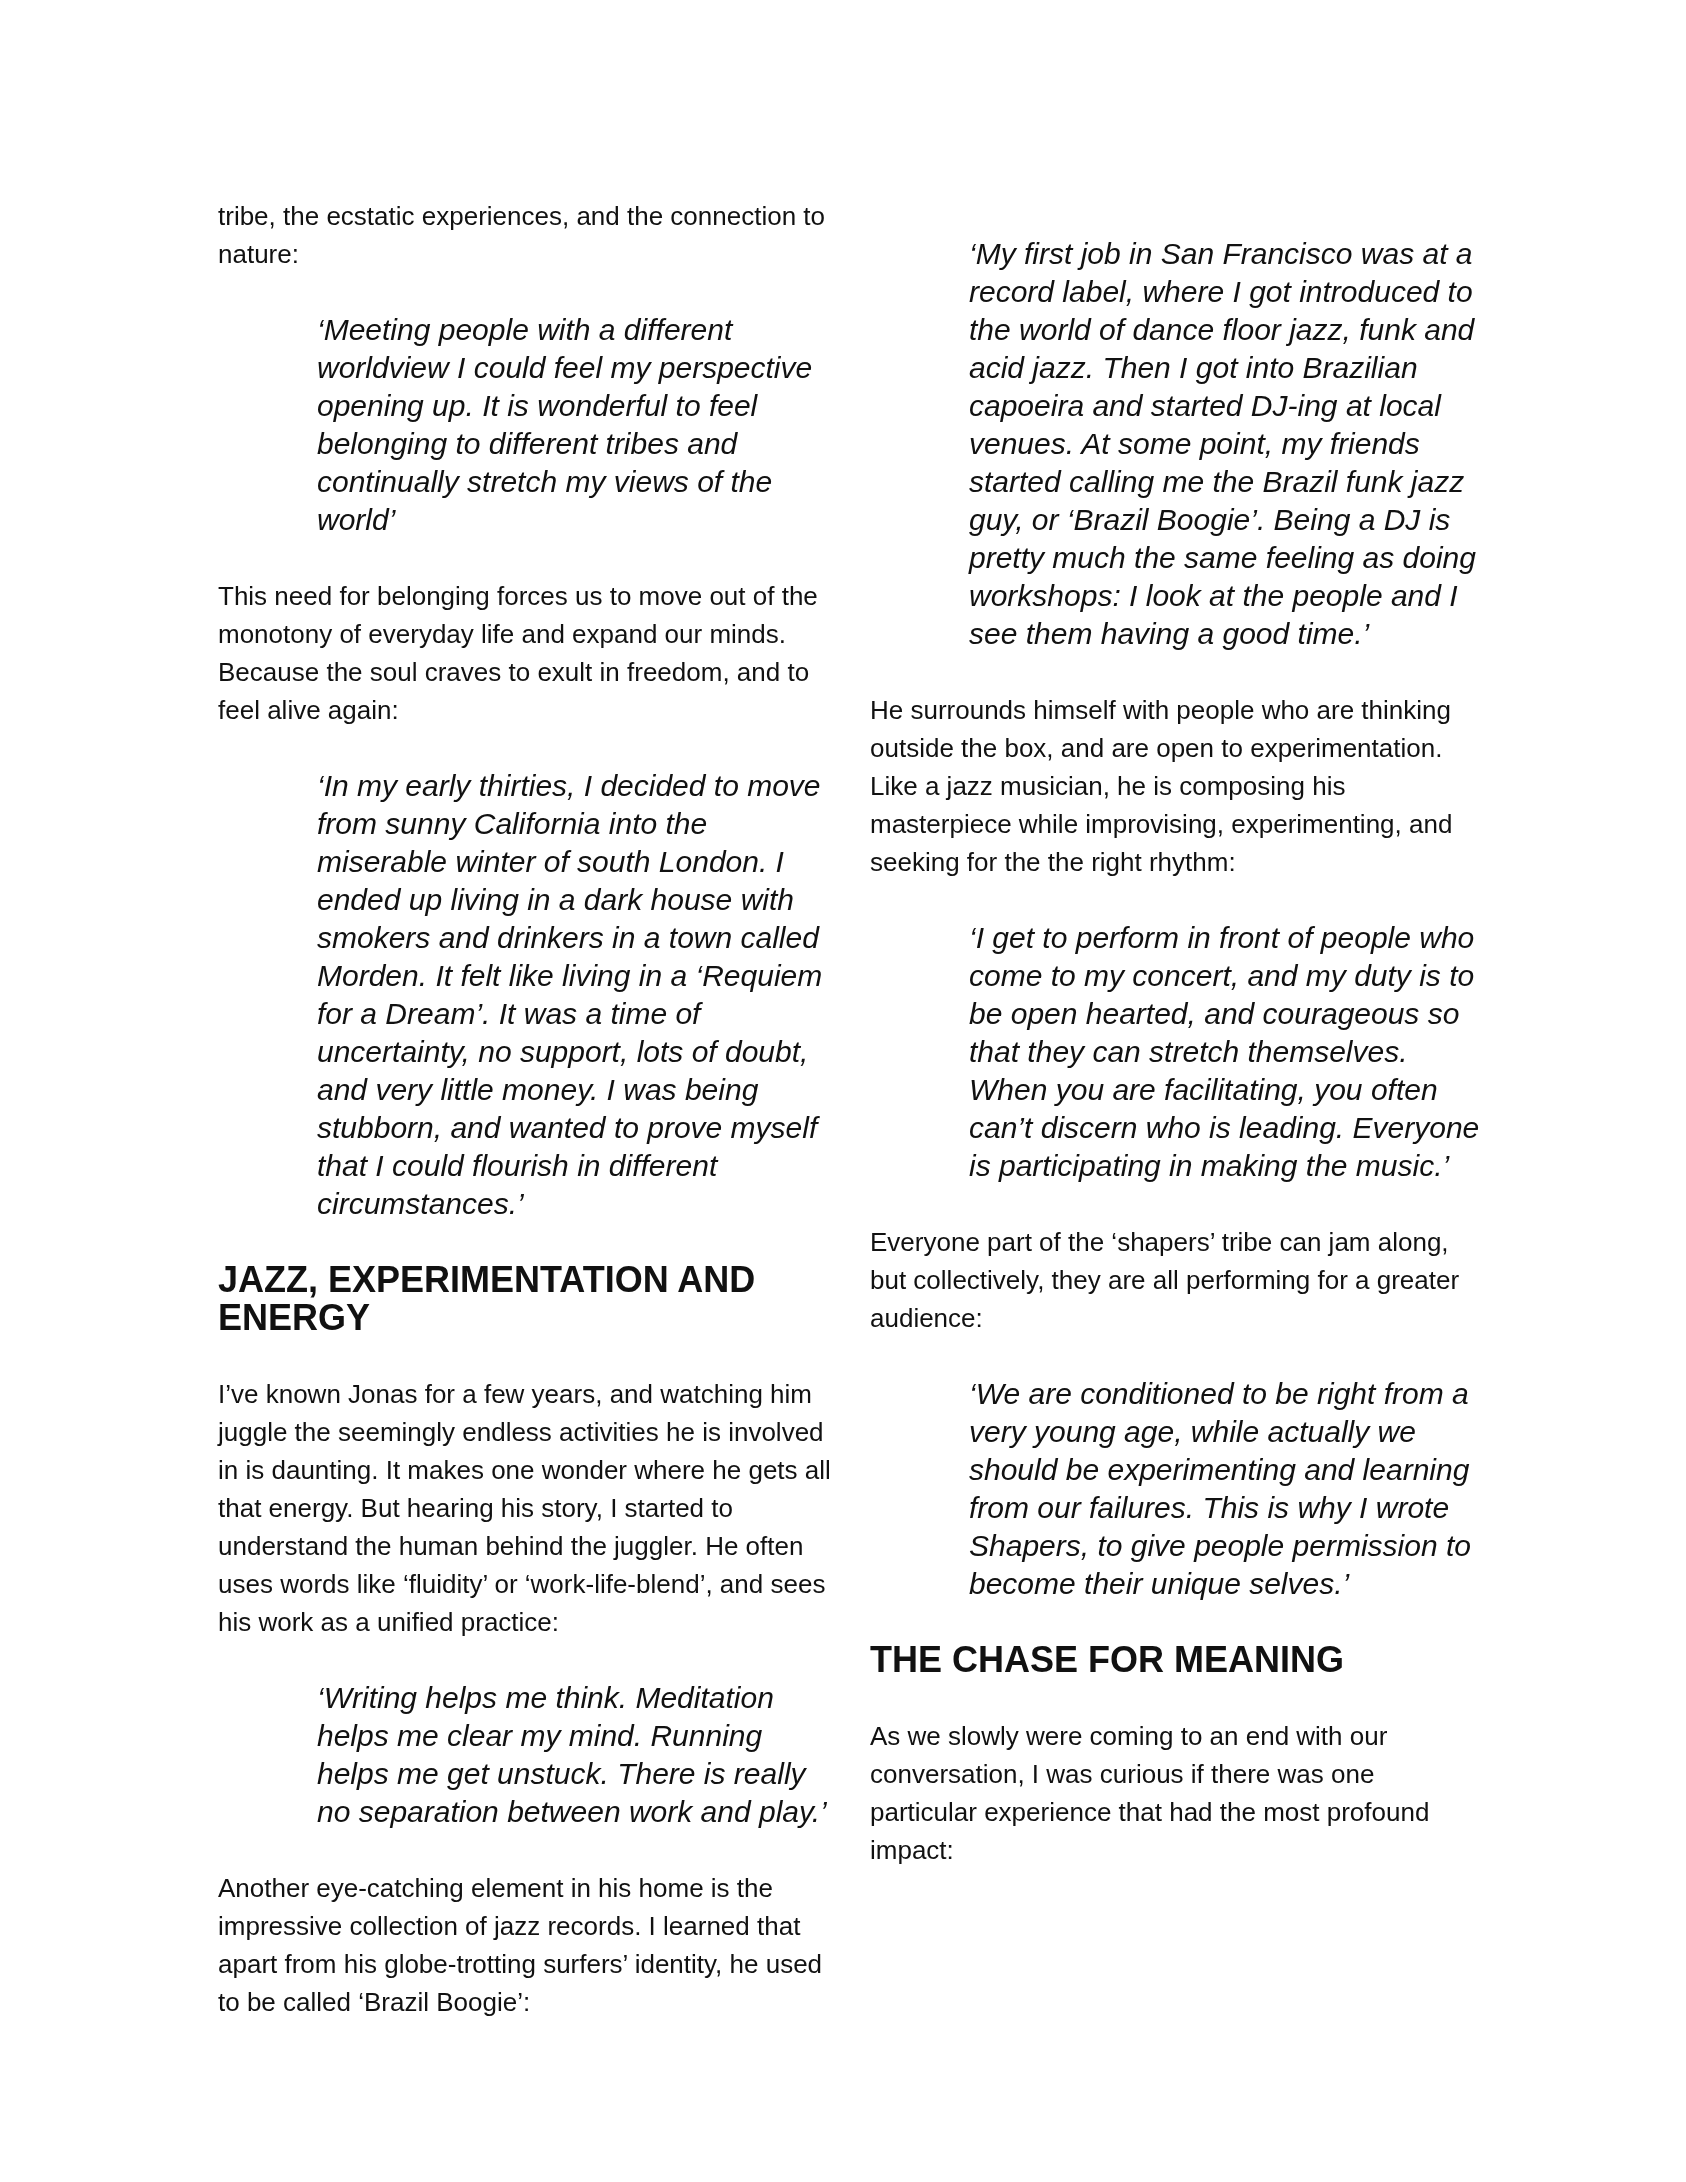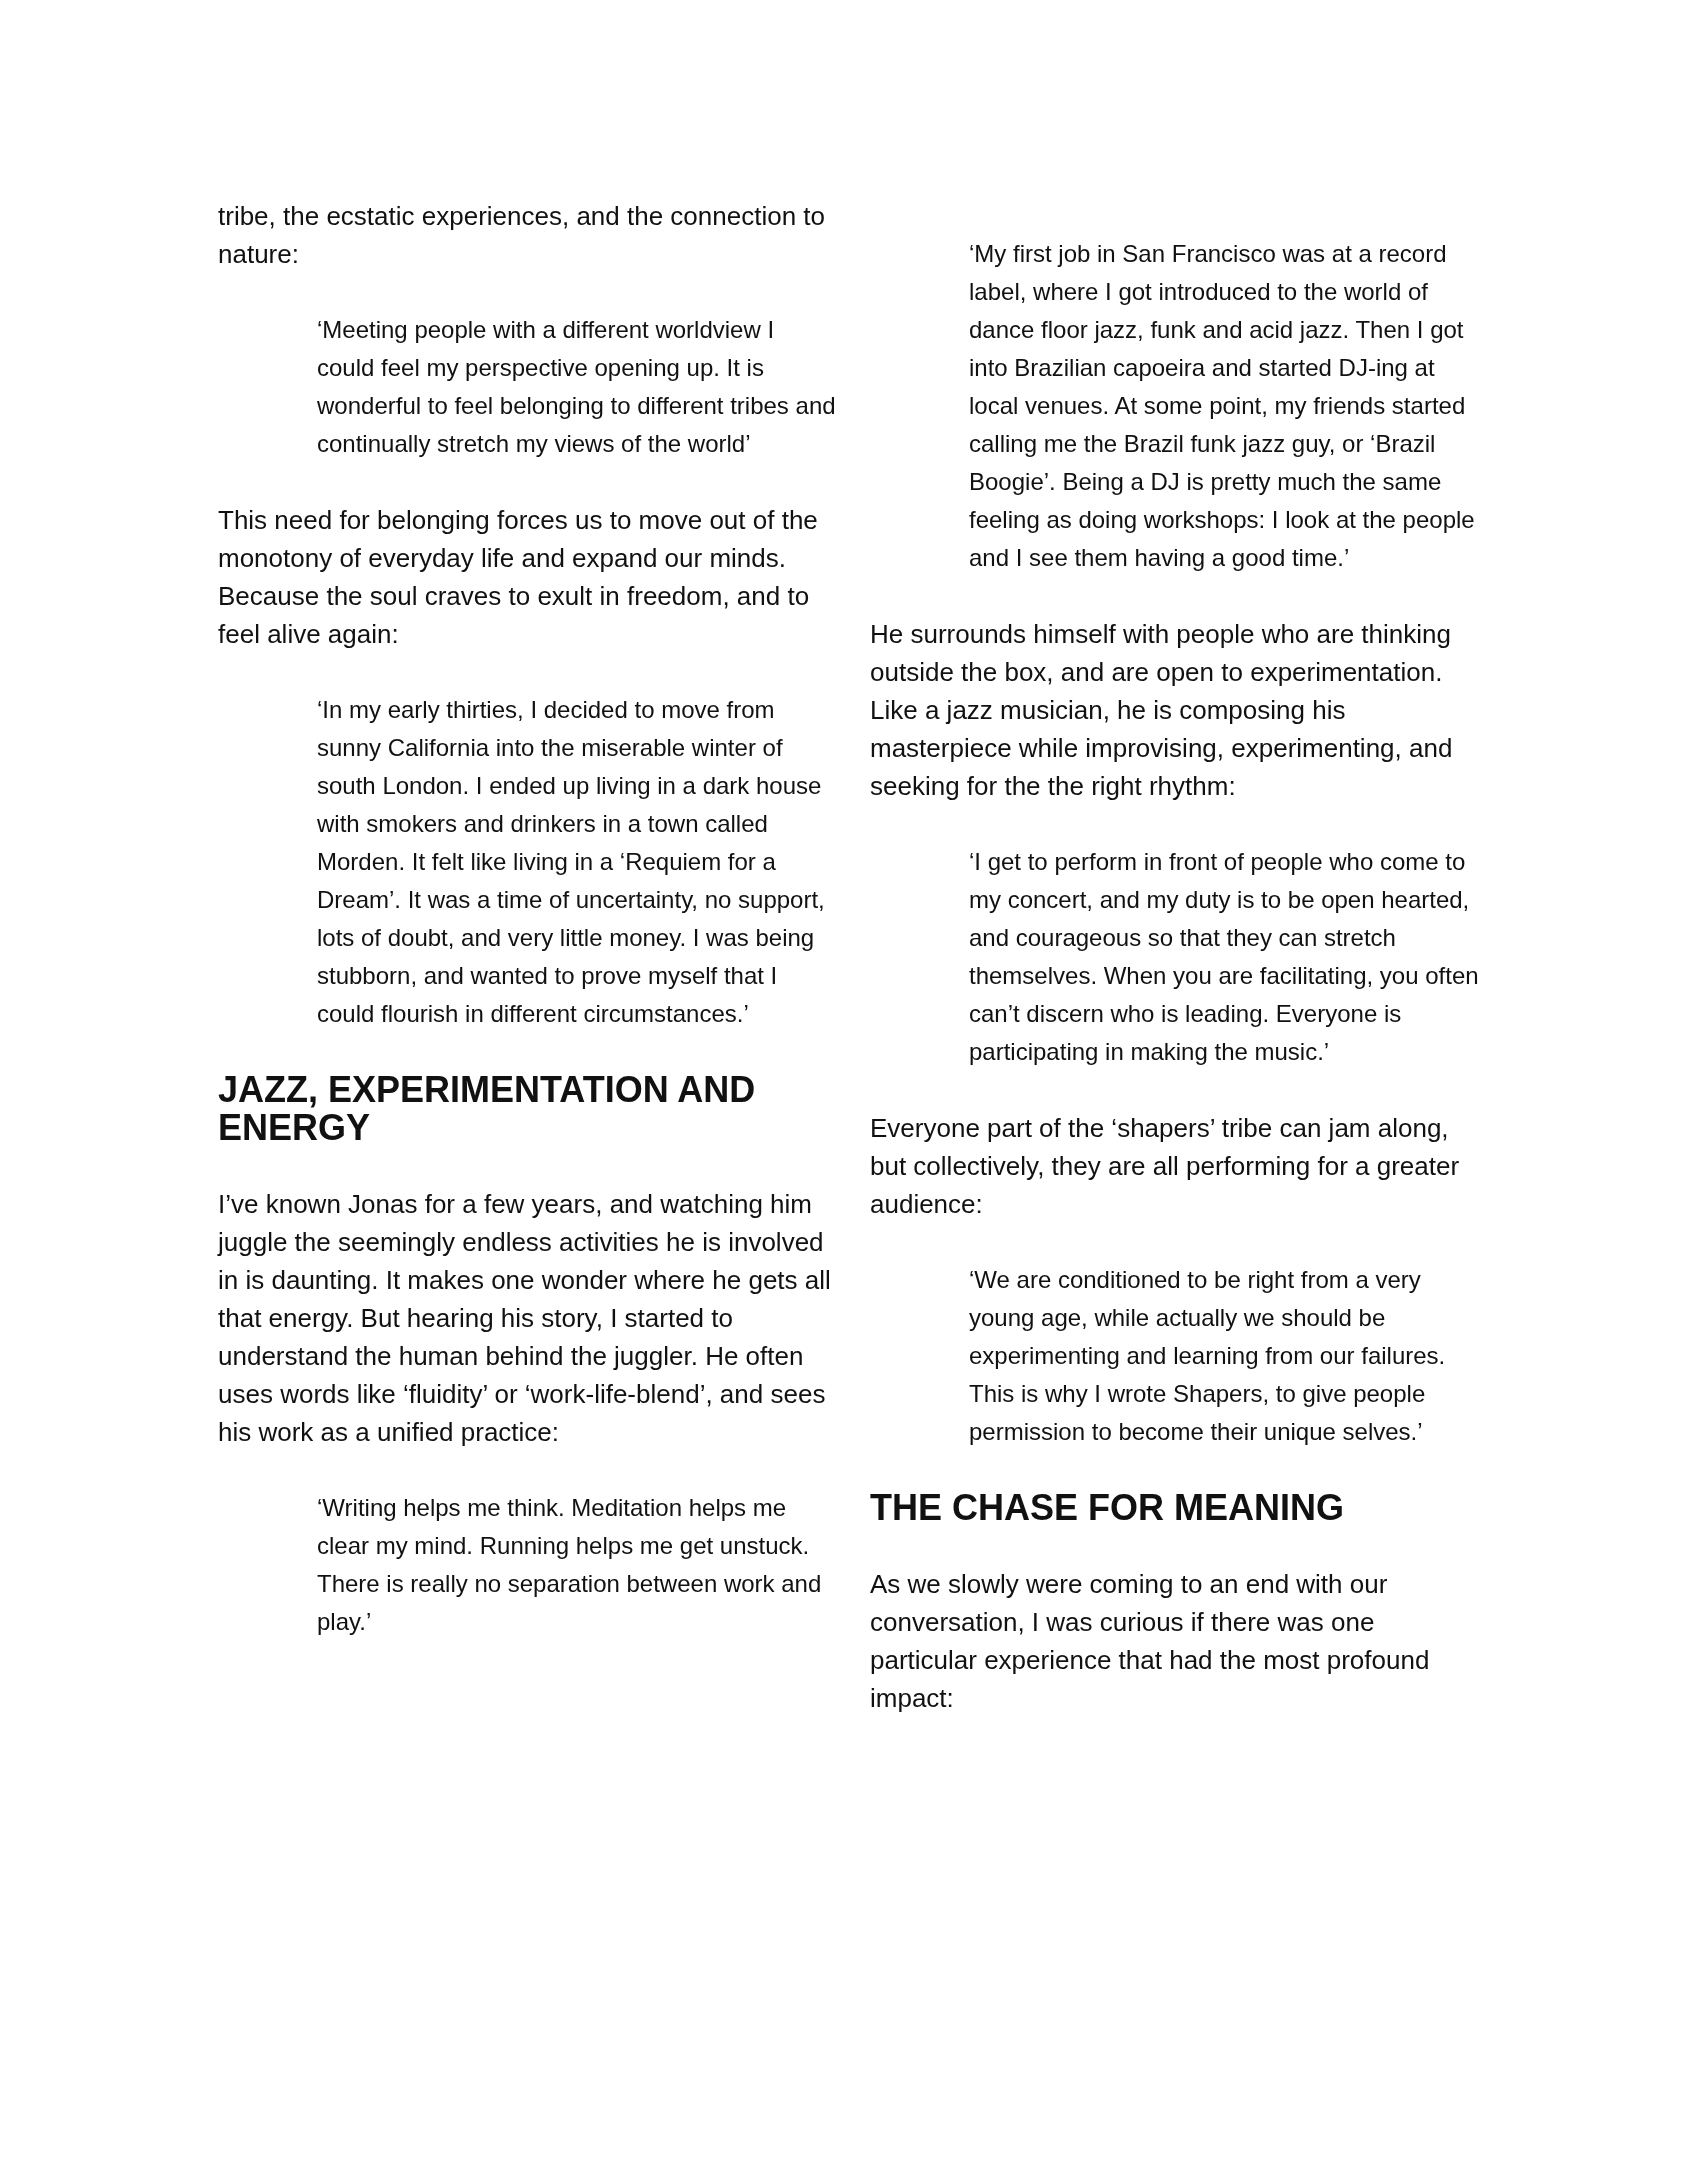--- a/index.html
+++ b/index.html
@@ -2,35 +2,36 @@
 <html style="font-size:15px"><head>
 <meta charset="utf-8">
 <style>
   html, body { margin: 0; padding: 0; background: #ffffff; }
   body { width: 1686px; height: 2182px; position: relative; overflow: hidden;
          font-family: "Liberation Sans", "DejaVu Sans", sans-serif; color: #111111; }
   .col { position: absolute; top: 197px; }
   .col-left { left: 198px; width: 618px; margin-left: 20px; }
   .col-right { left: 870px; width: 618px; }
   .p { font-size: 26px; line-height: 38px; margin: 0 0 38px 0; }
-  .q { font-size: 24px; line-height: 38px; margin: 0 0 38px 0; padding-left: 99px; }
+  .q { font-size: 30px; line-height: 38px; margin: 0 0 38px 0; font-style: italic; padding-left: 99px; }
   .h { font-size: 36px; line-height: 38px; margin: 0 0 38px 0; font-weight: bold; }
   .col-right .first { margin-top: 38px; }
 </style>
 </head>
 <body>
 
 <div class="col col-left">
   <p class="p">tribe, the ecstatic experiences, and the connection to nature:</p>
   <p class="q">‘Meeting people with a different worldview I could feel my perspective opening up. It is wonderful to feel belonging to different tribes and continually stretch my views of the world’</p>
   <p class="p">This need for belonging forces us to move out of the monotony of everyday life and expand our minds. Because the soul craves to exult in freedom, and to feel alive again:</p>
   <p class="q">‘In my early thirties, I decided to move from sunny California into the miserable winter of south London. I ended up living in a dark house with smokers and drinkers in a town called Morden. It felt like living in a ‘Requiem for a Dream’. It was a time of uncertainty, no support, lots of doubt, and very little money. I was being stubborn, and wanted to prove myself that I could flourish in different circumstances.’</p>
   <h2 class="h">JAZZ, EXPERIMENTATION AND ENERGY</h2>
   <p class="p">I’ve known Jonas for a few years, and watching him juggle the seemingly endless activities he is involved in is daunting. It makes one wonder where he gets all that energy. But hearing his story, I started to understand the human behind the juggler. He often uses words like ‘fluidity’ or ‘work-life-blend’, and sees his work as a unified practice:</p>
   <p class="q">‘Writing helps me think. Meditation helps me clear my mind. Running helps me get unstuck. There is really no separation between work and play.’</p>
+  <p class="p">Another eye-catching element in his home is the impressive collection of jazz records. I learned that apart from his globe-trotting surfers’ identity, he used to be called ‘Brazil Boogie’:</p>
 </div>
 
 <div class="col col-right">
   <p class="q first">‘My first job in San Francisco was at a record label, where I got introduced to the world of dance floor jazz, funk and acid jazz. Then I got into Brazilian capoeira and started DJ-ing at local venues. At some point, my friends started calling me the Brazil funk jazz guy, or ‘Brazil Boogie’. Being a DJ is pretty much the same feeling as doing workshops: I look at the people and I see them having a good time.’</p>
   <p class="p">He surrounds himself with people who are thinking outside the box, and are open to experimentation. Like a jazz musician, he is composing his masterpiece while improvising, experimenting, and seeking for the the right rhythm:</p>
   <p class="q">‘I get to perform in front of people who come to my concert, and my duty is to be open hearted, and courageous so that they can stretch themselves. When you are facilitating, you often can’t discern who is leading. Everyone is participating in making the music.’</p>
   <p class="p">Everyone part of the ‘shapers’ tribe can jam along,  but collectively, they are all performing for a greater audience:</p>
   <p class="q">‘We are conditioned to be right from a very young age, while actually we should be experimenting and learning from our failures. This is why I wrote Shapers, to give people permission to become their unique selves.’</p>
   <h2 class="h">THE CHASE FOR MEANING</h2>
   <p class="p">As we slowly were coming to an end with our conversation, I was curious if there was one particular experience that had the most profound impact:</p>

